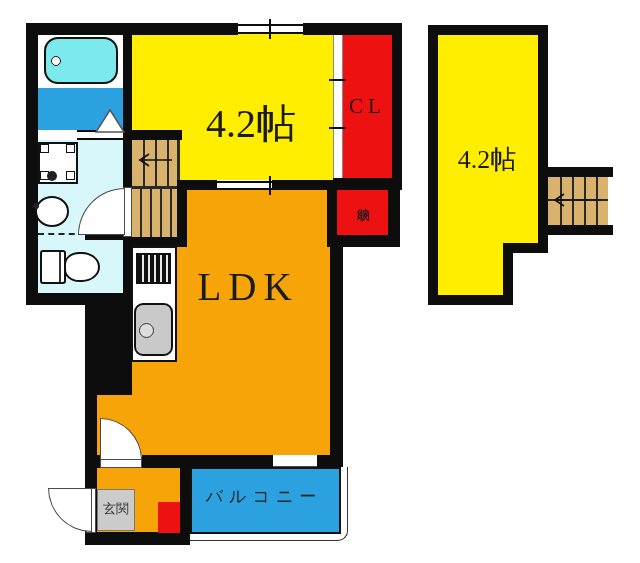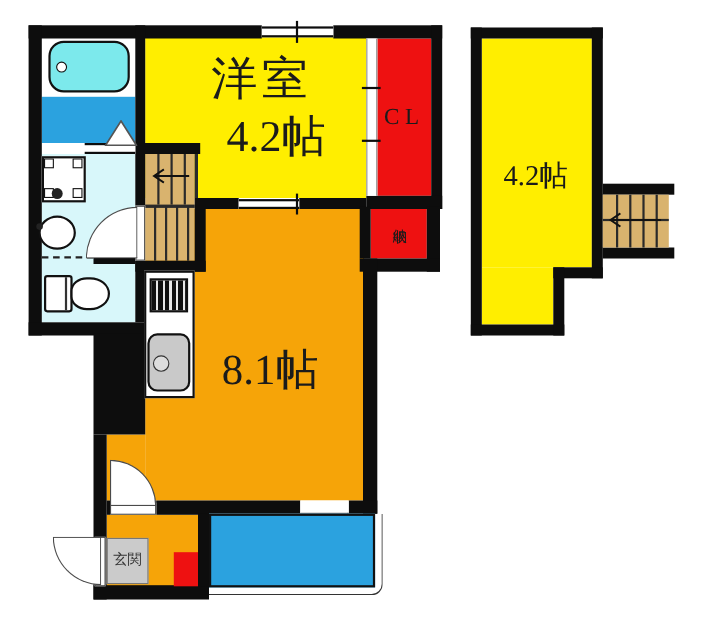--- a/index.html
+++ b/index.html
@@ -144,27 +144,27 @@
   <div class="fill" style="left:548px;top:177px;width:60px;height:48px;background:var(--stair-wood);"></div>
   <div class="stepline" style="left:560px;top:177px;width:2px;height:48px;"></div>
   <div class="stepline" style="left:572px;top:177px;width:2px;height:48px;"></div>
   <div class="stepline" style="left:584px;top:177px;width:2px;height:48px;"></div>
   <div class="stepline" style="left:596px;top:177px;width:2px;height:48px;"></div>
   <div class="stepline" style="left:548px;top:199px;width:60px;height:2px;"></div>
   <svg class="abs" style="left:551px;top:193px;" width="52" height="14" viewBox="0 0 52 14">
     <path d="M50 7 H5 M13 1 L4 7 L13 13" fill="none" stroke="#111" stroke-width="1.7"></path>
   </svg>
 
-  <div class="txt" style="left:152px;top:51px;width:172px;font-size:42px;letter-spacing:4px;">洋室</div>
   <div class="txt" style="left:151px;top:104px;width:200px;font-size:40px;">4.2帖</div>
 
-  <div class="txt" style="left:148px;top:317px;width:195px;font-size:39px;">8.1帖</div>
+  <div class="txt" style="left:158px;top:267px;width:180px;font-size:39px;letter-spacing:7px;">LDK</div>
 
   <div class="txt" style="left:343px;top:96px;width:49px;font-size:21px;letter-spacing:5px;">CL</div>
 
   <div class="txt-v" style="left:355px;top:198px;font-size:13px;">収納</div>
 
+  <div class="txt" style="left:190px;top:488px;width:148px;font-size:17px;letter-spacing:6px;color:#222;">バルコニー</div>
 
   <div class="txt" style="left:97px;top:502px;width:38px;font-size:13px;color:#333;">玄関</div>
 
   <div class="txt" style="left:428px;top:147px;width:118px;font-size:26px;">4.2帖</div>
 
 </div>
 
 </body></html>

